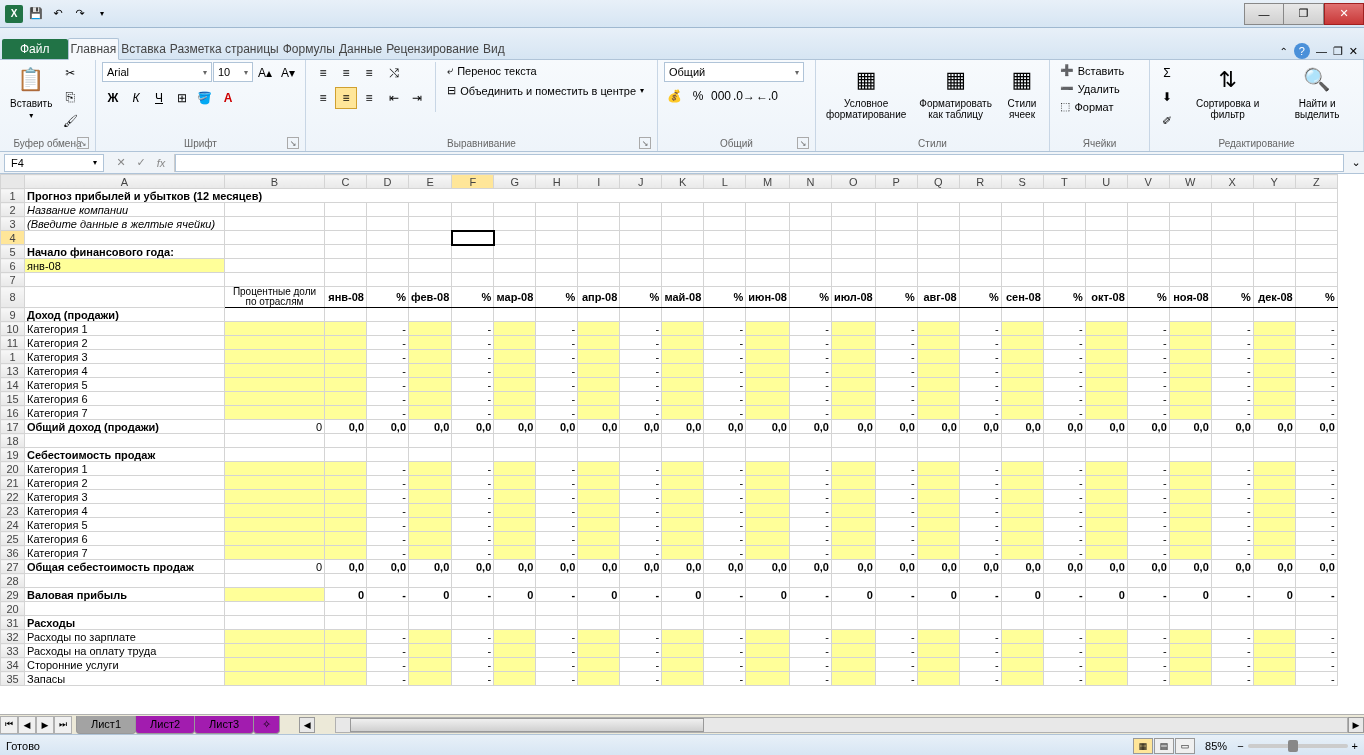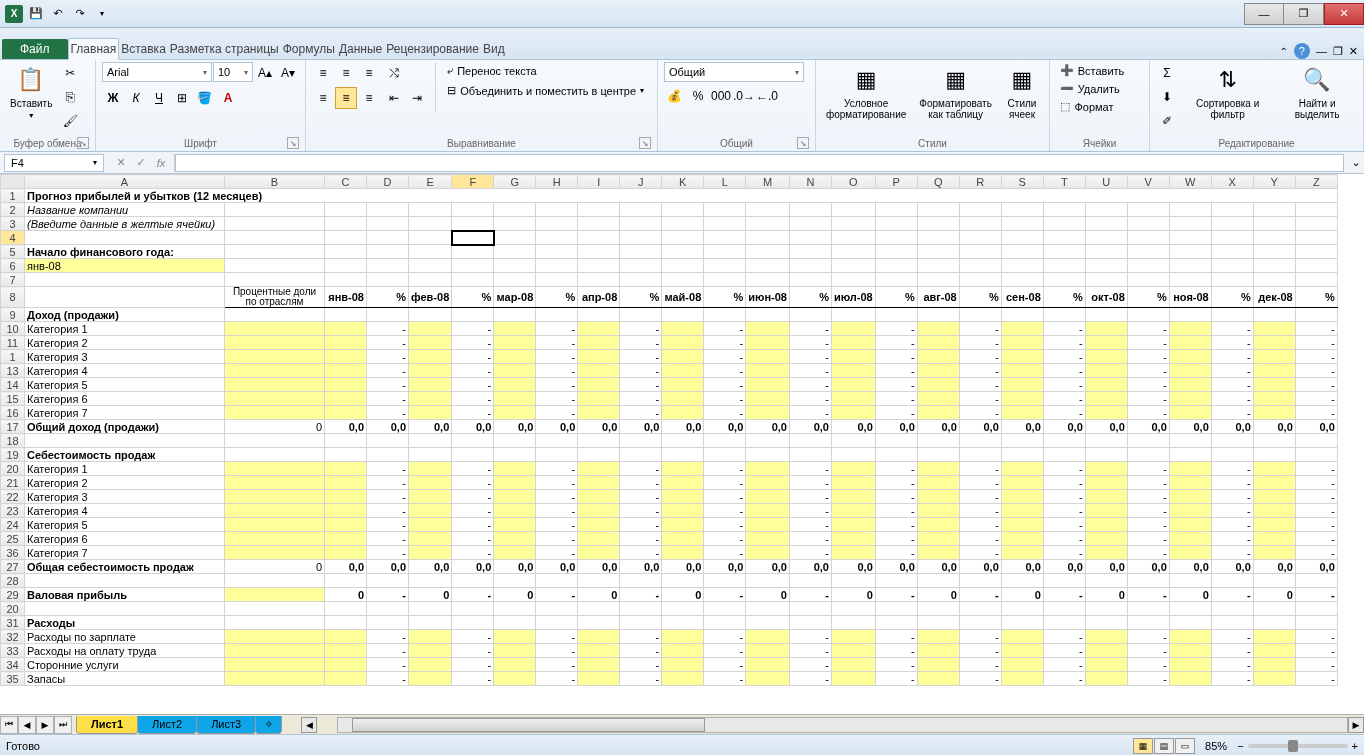--- a/index.html
+++ b/index.html
@@ -68,22 +68,22 @@
 .thick-bottom { border-bottom: 1px solid #000 !important; }
 .right { text-align: right; }
 .center { text-align: center; }
 .selected-cell { outline: 2px solid #000; outline-offset: -1px; }
 
 
 .sheet-tabs-bar { height: 20px; background: #ece9d8; border-top: 1px solid #b0b0b0; display: flex; align-items: center; }
 .nav-btns { display: flex; }
 .nav-btn { width: 18px; height: 18px; display: flex; align-items: center; justify-content: center; border: 1px solid #b0b0b0; background: #f0f0f0; cursor: pointer; font-size: 9px; }
 .sheet-tabs-list { display: flex; margin-left: 4px; }
-.sheet-tab { padding: 2px 14px; background: #0ea5e9; border: 1px solid #999; border-top: none; font-size: 11px; cursor: pointer; border-radius: 0 0 4px 4px; margin-right: -1px; }
-.sheet-tab.active { background: #fde047; font-weight: bold; }
+.sheet-tab { padding: 2px 14px; background: #a21caf; border: 1px solid #999; border-top: none; font-size: 11px; cursor: pointer; border-radius: 0 0 4px 4px; margin-right: -1px; }
+.sheet-tab.active { background: #a3a3a3; font-weight: normal; }
 .hscroll-track { flex: 1; margin-left: 20px; height: 16px; background: #e8e8e8; border: 1px solid #b0b0b0; position: relative; }
 .hscroll-thumb { position: absolute; left: 14px; top: 0; height: 14px; width: 35%; background: linear-gradient(#f0f0f0,#d0d0d0); border: 1px solid #999; }
 .hscroll-btn { width: 16px; height: 16px; border: 1px solid #999; background: #e8e8e8; display: flex; align-items: center; justify-content: center; font-size: 9px; cursor: pointer; }
 
 
 .status-bar { height: 22px; background: linear-gradient(#e8f0f8,#d6e5f3); border-top: 1px solid #b0c4d8; display: flex; align-items: center; padding: 0 6px; font-size: 11px; }
 .view-btns { margin-left: auto; display: flex; gap: 1px; }
 .view-btn { width: 20px; height: 16px; border: 1px solid #999; background: #f0f0f0; cursor: pointer; display: flex; align-items: center; justify-content: center; font-size: 9px; }
 .view-btn.active { background: #ffe699; }
 .zoom-slider { display: flex; align-items: center; gap: 4px; margin-left: 10px; }

